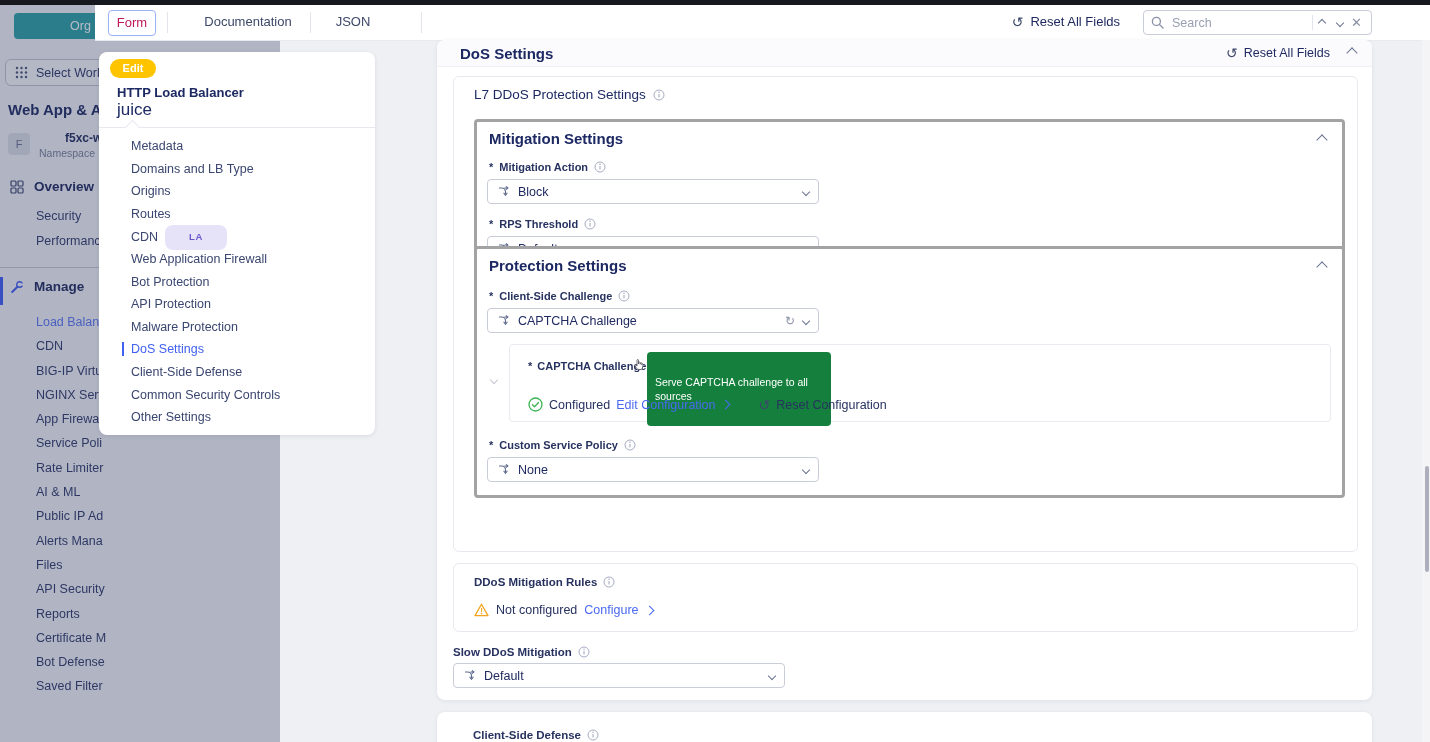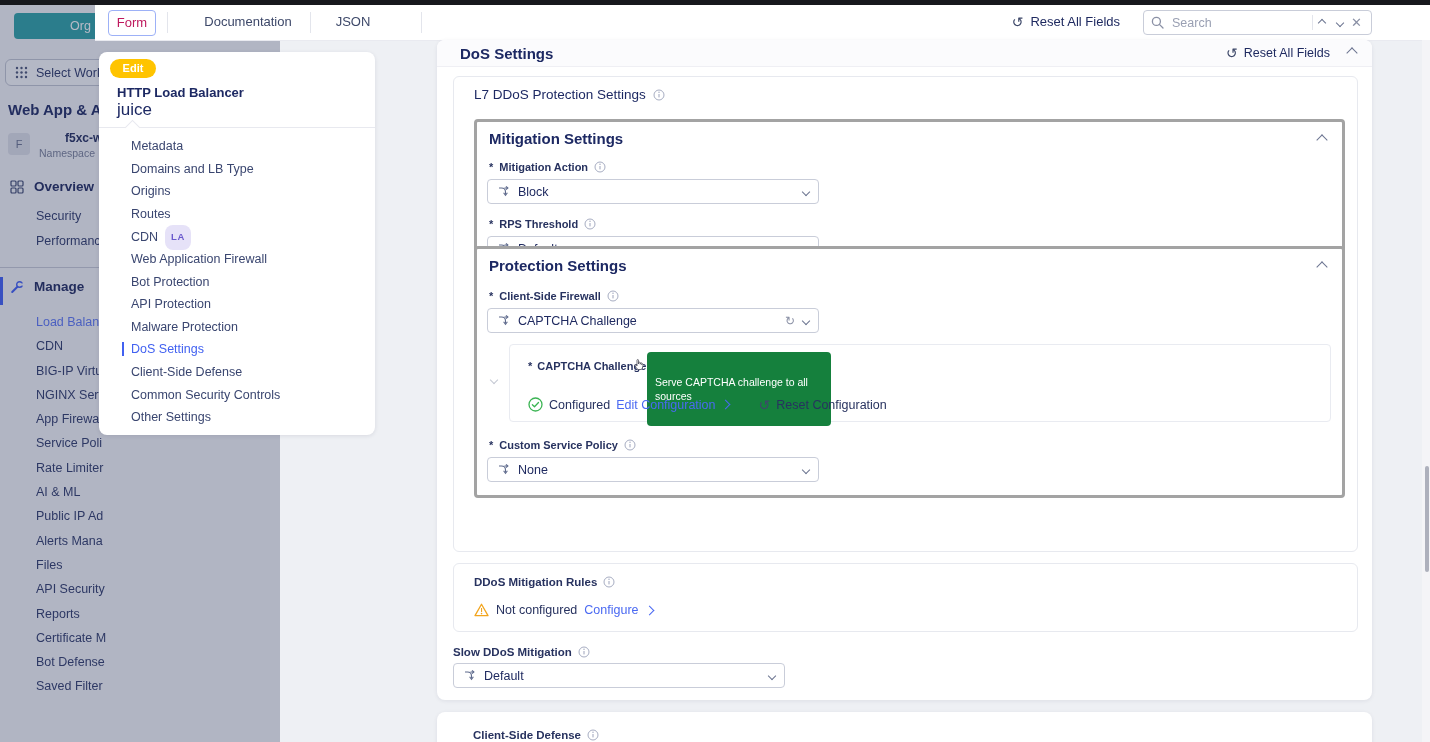--- a/index.html
+++ b/index.html
@@ -49,21 +49,21 @@
   #formnav{left:99px;top:52px;width:276px;height:383px;background:#fff;border-radius:8px;box-shadow:0 1px 4px rgba(25,31,60,.10);z-index:3;}
   .edit-badge{position:absolute;left:11px;top:7px;width:46px;height:19px;background:#ffc400;border-radius:10px;color:#fff;font-size:11px;font-weight:bold;text-align:center;line-height:19px;}
   .fn-type{position:absolute;left:18px;top:33px;font-size:13px;font-weight:bold;color:#1d2963;}
   .fn-name{position:absolute;left:18px;top:48px;font-size:17px;color:#1d2963;}
   .fn-divider{position:absolute;left:0;top:75px;width:276px;border-top:1px solid #e8e9ef;}
   .fn-notch{position:absolute;left:28px;top:70px;width:10px;height:10px;background:#fff;border-left:1px solid #e8e9ef;border-top:1px solid #e8e9ef;transform:rotate(45deg);}
   .fn-list{position:absolute;left:32px;top:83px;width:236px;}
   .fnav-item{position:relative;height:22.6px;line-height:22.6px;font-size:12.5px;color:#3a4670;white-space:nowrap;cursor:pointer;}
   .fnav-item.active span.lbl{color:#4161f1;}
   .fnav-item.active::before{content:"";position:absolute;left:-9px;top:4px;width:2px;height:14px;background:#4161f1;}
-  .la-badge{display:inline-block;margin-left:7px;background:#e6e2f8;color:#6a5acd;font-size:9.5px;font-weight:bold;border-radius:8px;padding:1px 6px;vertical-align:1px;letter-spacing:.5px;}
+  .la-badge{display:inline-block;margin-left:7px;background:#e6e2f8;color:#6a5acd;font-size:9.5px;font-weight:bold;border-radius:8px;padding:1px 24px;vertical-align:1px;letter-spacing:.5px;}
 
   
   #mainpanel{left:437px;top:40px;width:935px;height:660px;background:#fff;border-radius:8px;box-shadow:0 1px 4px rgba(25,31,60,.08);z-index:3;}
   .mp-header{position:absolute;left:0;top:0;width:935px;height:26px;background:#fbfbfd;border-bottom:1px solid #efeff4;border-radius:8px 8px 0 0;}
   .mp-title{position:absolute;left:23px;top:5px;font-size:15px;font-weight:bold;color:#1d2963;}
   .mp-reset{position:absolute;right:42px;top:6px;display:flex;align-items:center;gap:6px;font-size:12.5px;color:#1f2a60;cursor:pointer;}
   .mp-collapse{position:absolute;right:16px;top:9px;}
 
   .card{position:absolute;background:#fff;border:1px solid #e7e9ef;border-radius:6px;}
   #l7card{left:16px;top:36px;width:903px;height:474px;}
@@ -301,21 +301,21 @@
           <span class="grow">Default</span>
           <span class="chv down sm"></span>
         </div>
       </div>
 
       <div class="secbox" id="protbox">
         <div class="sec-title">Protection Settings</div>
         <span class="sec-chev chv up"></span>
         <div class="fldlabel" style="left:12px;top:41px;">
           <span class="req">*</span>
-          <span>Client-Side Firewall</span>
+          <span>Client-Side Challenge</span>
           <svg width="12" height="12" viewBox="0 0 12 12">
               <circle cx="6" cy="6" r="5" fill="none" stroke="#a7adc2" stroke-width="1"></circle>
               <rect x="5.45" y="5" width="1.1" height="3.4" fill="#a7adc2"></rect>
               <circle cx="6" cy="3.3" r=".75" fill="#a7adc2"></circle>
             </svg>
         </div>
         <div class="select" style="left:10px;top:59px;">
           <svg width="13" height="13" viewBox="0 0 13 13" fill="none" stroke="#5e6a8c" stroke-width="1.1">
             <path d="M2 3h2.5c3 0 4 2 4 4v2.2"></path>
               <path d="M6.6 7.8 8.5 10.4 10.4 7.8"></path>

